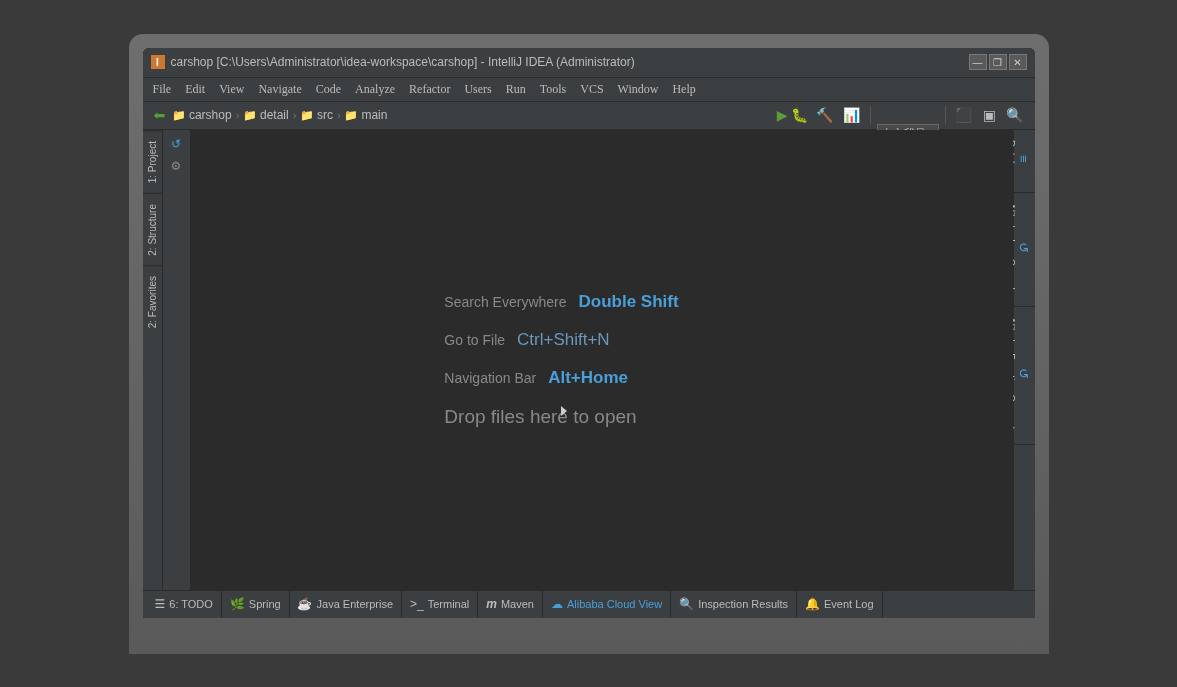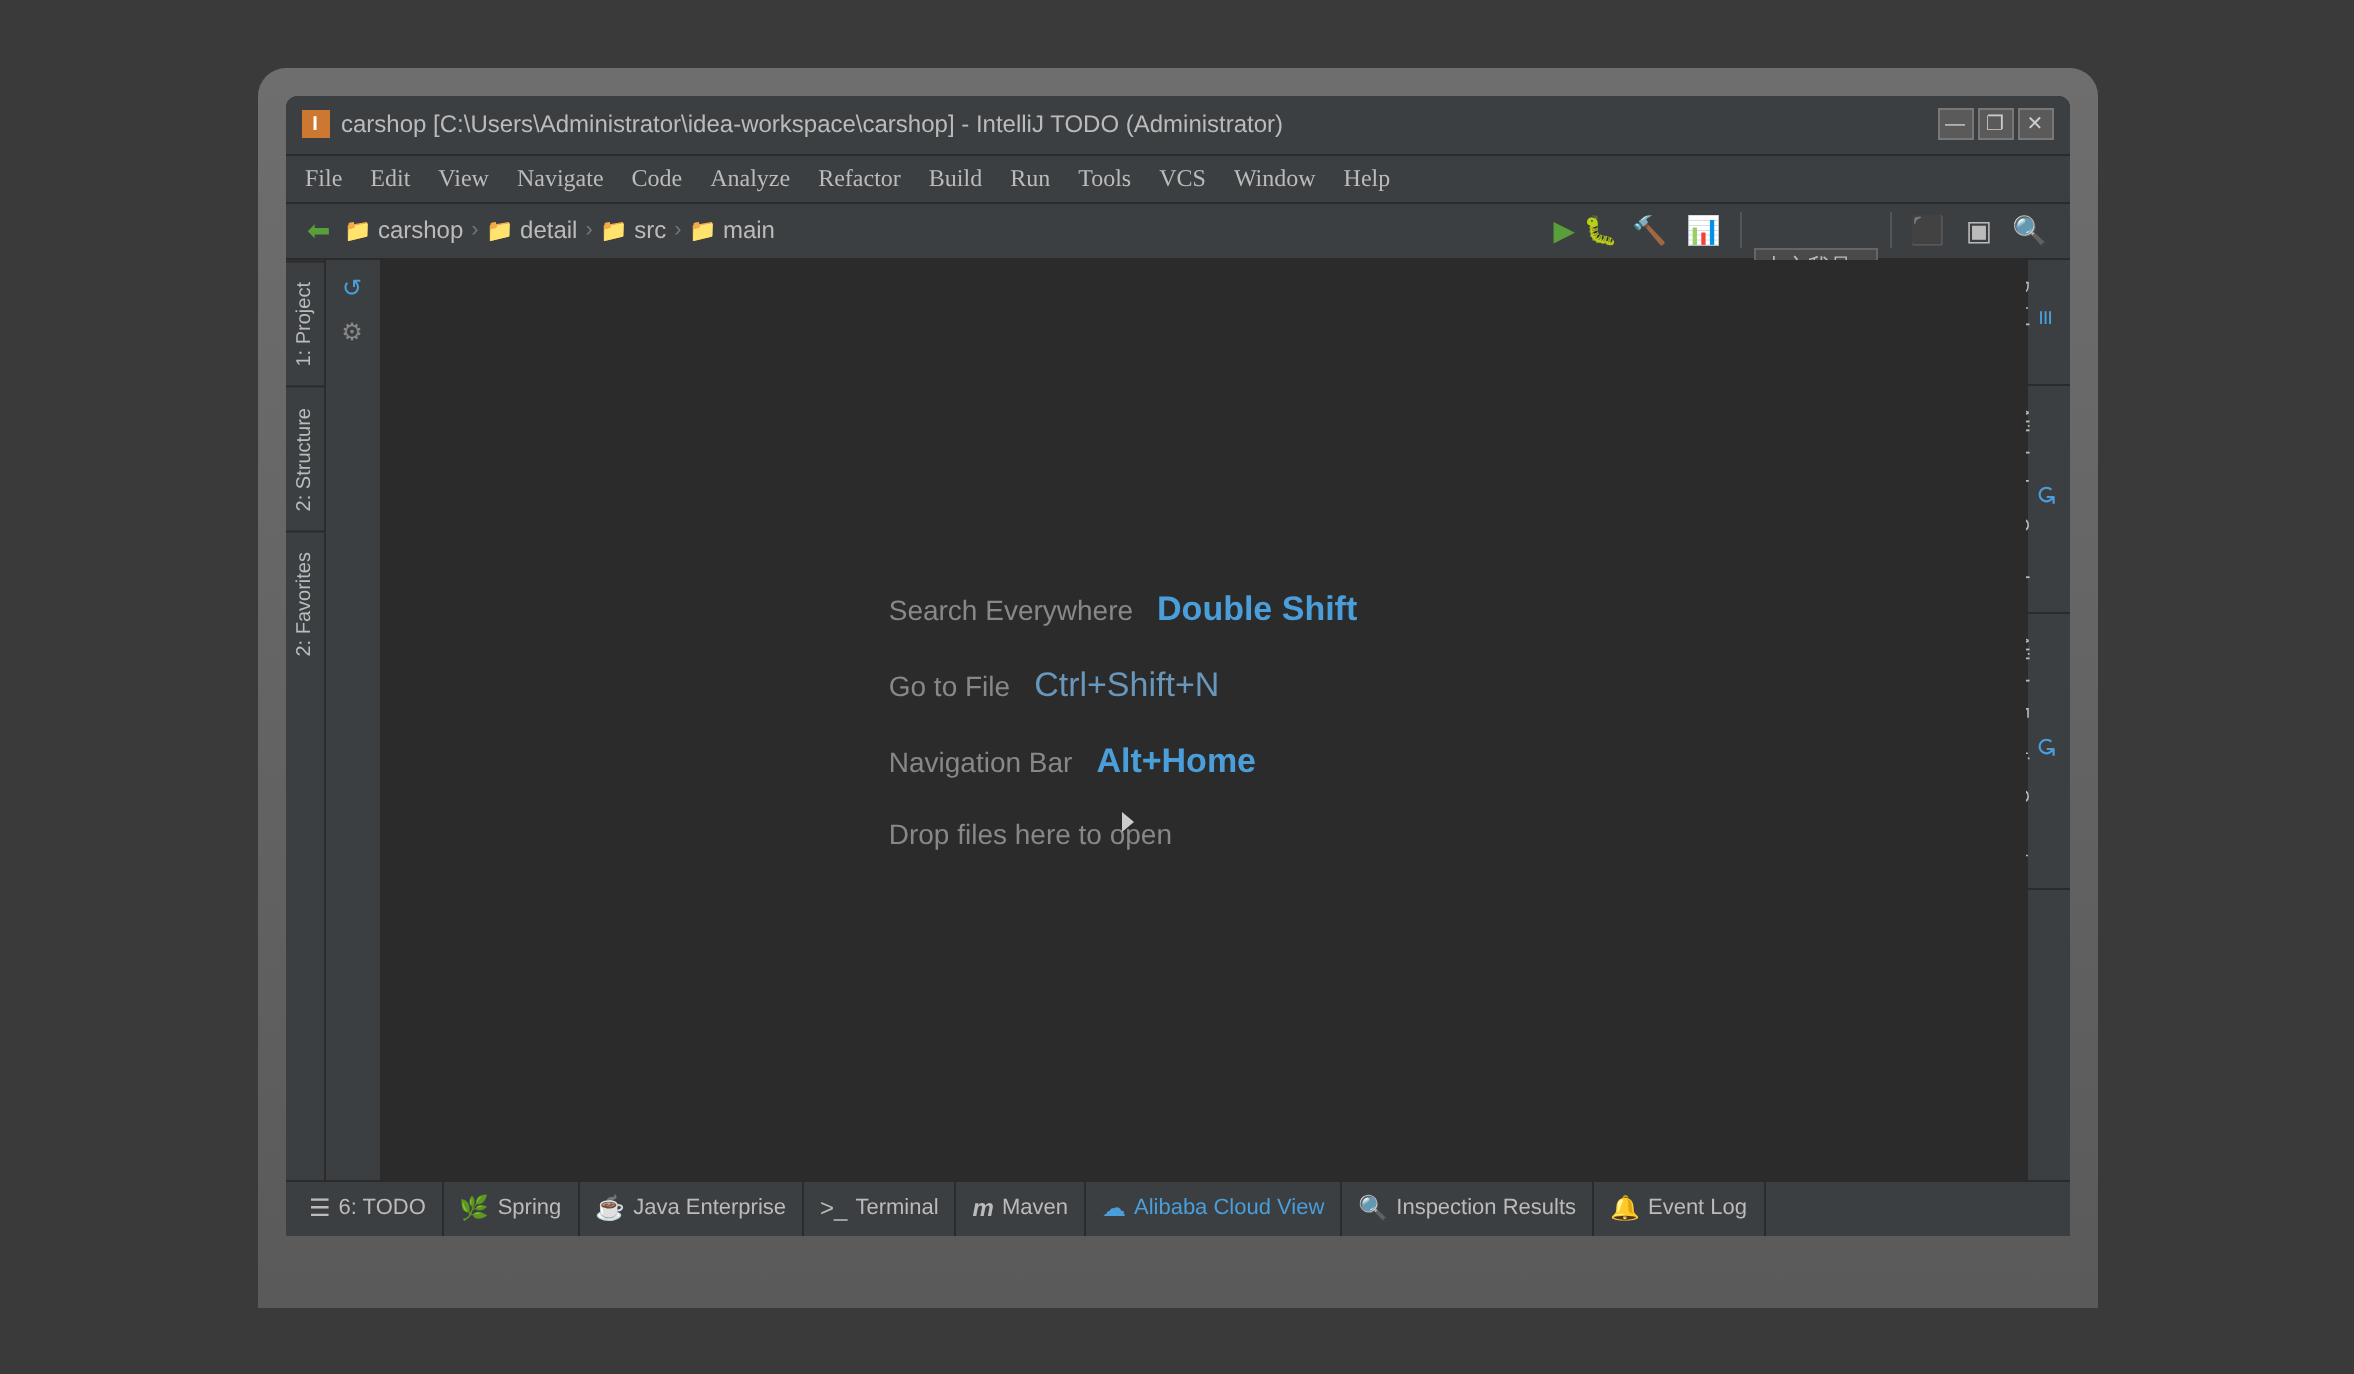--- a/index.html
+++ b/index.html
@@ -244,21 +244,21 @@
       font-weight: 500;
     }
 
     .shortcut-key.highlight {
       color: #4a9eda;
       font-weight: 600;
     }
 
     .drop-files-text {
       color: #888;
-      font-size: 14px;
+      font-size: 19px;
     }
 
     
     .right-sidebar {
       width: 22px;
       background: #3c3f41;
       border-left: 1px solid #2b2b2b;
       display: flex;
       flex-direction: column;
       align-items: center;
@@ -367,38 +367,38 @@
   </style>
 </head>
 <body>
 
 <div class="laptop-outer">
   <div class="laptop-screen-bezel">
 
     <div class="title-bar">
       <div class="title-bar-left">
         <div class="title-bar-icon">I</div>
-        <span class="title-bar-text">carshop [C:\Users\Administrator\idea-workspace\carshop] - IntelliJ TODO (Administrator)</span>
+        <span class="title-bar-text">carshop [C:\Users\Administrator\idea-workspace\carshop] - IntelliJ IDEA (Administrator)</span>
       </div>
       <div class="title-bar-controls">
         <div class="title-bar-btn">—</div>
         <div class="title-bar-btn">❐</div>
         <div class="title-bar-btn close">✕</div>
       </div>
     </div>
 
     <div class="menu-bar">
       <span class="menu-item">File</span>
       <span class="menu-item">Edit</span>
       <span class="menu-item">View</span>
       <span class="menu-item">Navigate</span>
       <span class="menu-item">Code</span>
       <span class="menu-item">Analyze</span>
       <span class="menu-item">Refactor</span>
-      <span class="menu-item">Build</span>
+      <span class="menu-item">Users</span>
       <span class="menu-item">Run</span>
       <span class="menu-item">Tools</span>
       <span class="menu-item">VCS</span>
       <span class="menu-item">Window</span>
       <span class="menu-item">Help</span>
     </div>
 
     <div class="breadcrumb-bar">
       <div class="breadcrumb-left">
 

